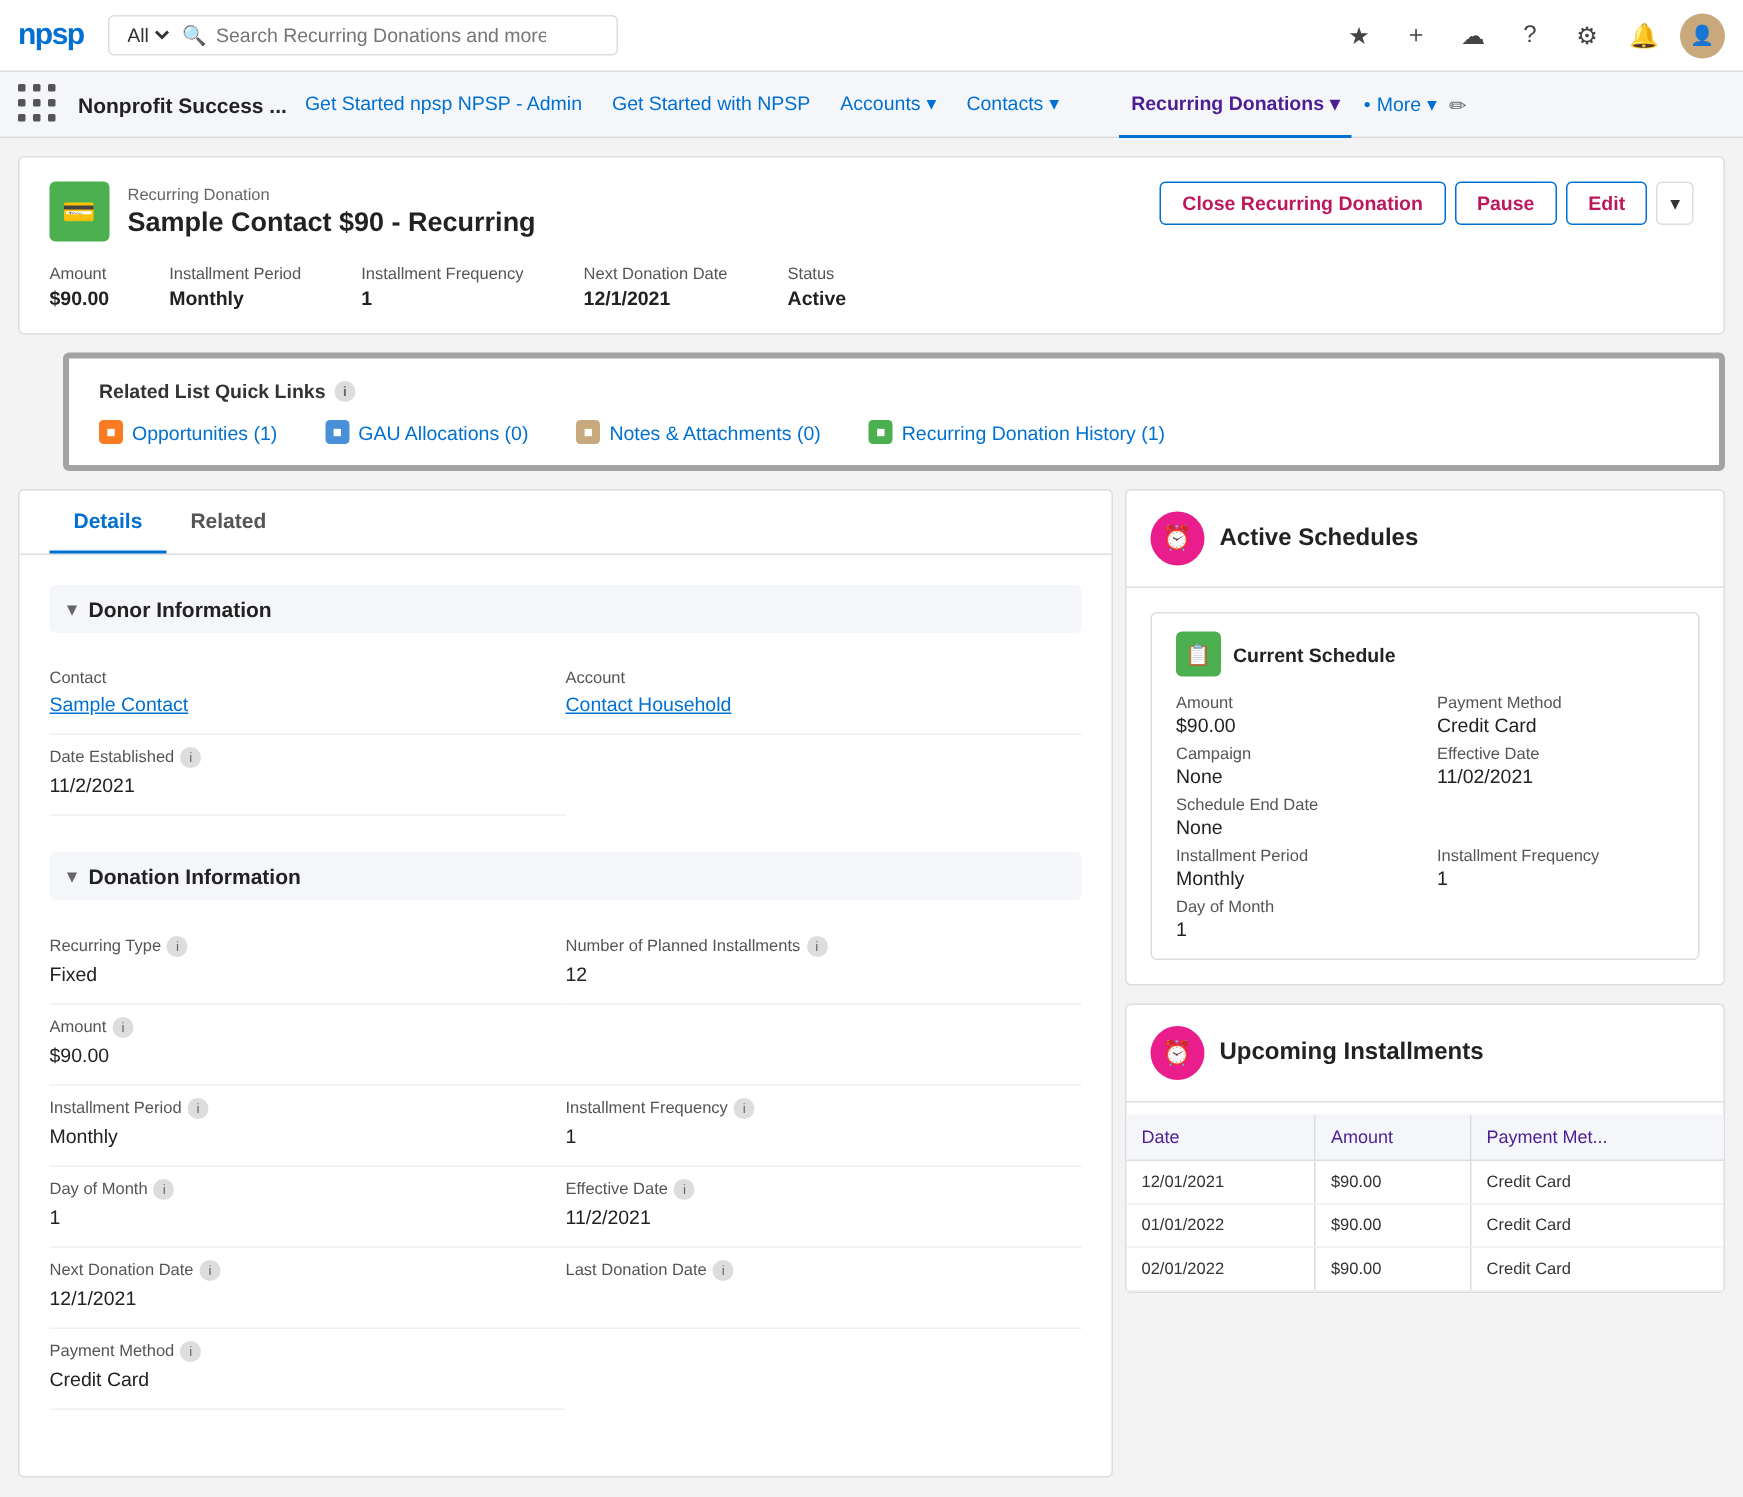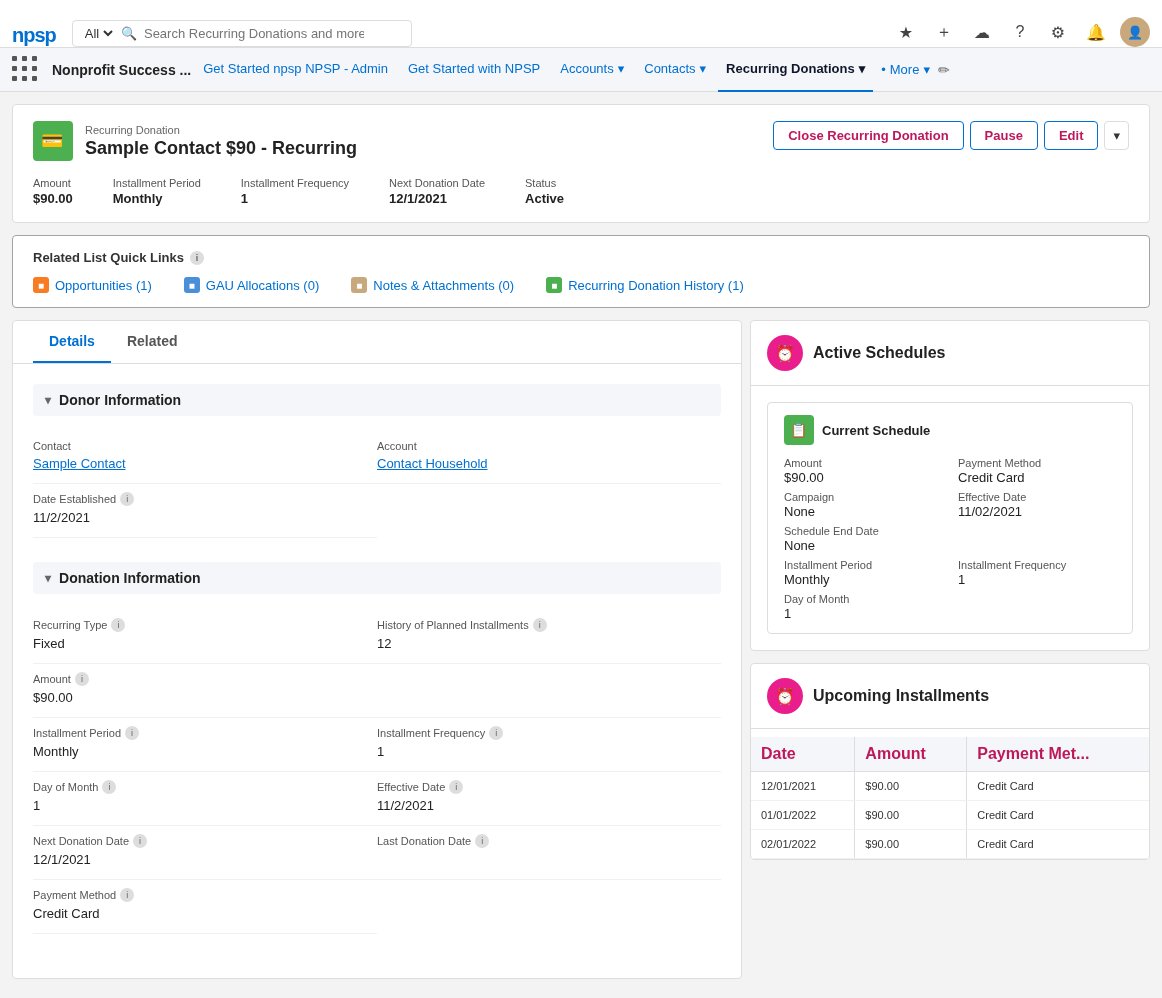--- a/index.html
+++ b/index.html
@@ -3,21 +3,21 @@
   <meta charset="utf-8">
   <style>
     * { box-sizing: border-box; margin: 0; padding: 0; }
     body { font-family: 'Salesforce Sans', Arial, sans-serif; font-size: 13px; background: #f3f3f3; color: #333; }
 
     
     .top-nav {
       background: #fff;
       border-bottom: 1px solid #ddd;
       display: flex;
-      align-items: flex-end;
+      align-items: center;
       padding: 0 12px;
       height: 48px;
       gap: 8px;
     }
     .npsp-logo {
       font-size: 20px;
       font-weight: bold;
       color: #0070d2;
       margin-right: 8px;
       letter-spacing: -1px;
@@ -115,23 +115,24 @@
       color: #0070d2;
       cursor: pointer;
       padding: 0 8px;
       height: 44px;
       display: flex;
       align-items: center;
       white-space: nowrap;
       border-bottom: 2px solid transparent;
     }
     .nav-link.active {
-      color: #0f172a;
+      color: #4c1d95;
       border-bottom: 2px solid #0070d2;
       font-weight: 600;
+      margin-left: 28px;
     }
     .nav-link-dropdown {
       display: flex;
       align-items: center;
       gap: 4px;
     }
     .nav-more {
       color: #0070d2;
       font-size: 13px;
       cursor: pointer;
@@ -236,24 +237,25 @@
     }
     .field-value-sm {
       font-size: 13px;
       font-weight: bold;
       color: #222;
     }
 
     
     .quick-links {
       background: #fff;
-      border: 1px solid #a3a3a3;
+      border: 4px solid #a3a3a3;
       border-radius: 4px;
       padding: 14px 20px;
       margin-bottom: 12px;
+      margin-left: 30px;
     }
     .quick-links-title {
       font-size: 13px;
       font-weight: bold;
       margin-bottom: 12px;
       display: flex;
       align-items: center;
       gap: 6px;
     }
     .quick-links-items {
@@ -473,23 +475,23 @@
     
     .installments-table {
       width: 100%;
       border-collapse: collapse;
       margin-top: 8px;
     }
     .installments-table th {
       text-align: left;
       padding: 8px 10px;
       border-bottom: 1px solid #ddd;
-      font-size: 16px;
-      font-weight: bold;
-      color: #be185d;
+      font-size: 12px;
+      font-weight: normal;
+      color: #4c1d95;
       background: #f4f6f9;
     }
     .installments-table td {
       padding: 8px 10px;
       border-bottom: 1px solid #f0f0f0;
       font-size: 11px;
       color: #333;
     }
     .installments-table th:nth-child(2),
     .installments-table td:nth-child(2) {
@@ -665,21 +667,21 @@
 
               <div class="field-group">
                 <div class="field-label">
                   <span>Recurring Type</span>
                   <span class="info-icon">i</span>
                 </div>
                 <div class="field-value">Fixed</div>
               </div>
               <div class="field-group">
                 <div class="field-label">
-                  <span>History of Planned Installments</span>
+                  <span>Number of Planned Installments</span>
                   <span class="info-icon">i</span>
                 </div>
                 <div class="field-value">12</div>
               </div>
 
               <div class="field-group">
                 <div class="field-label">
                   <span>Amount</span>
                   <span class="info-icon">i</span>
                 </div>

